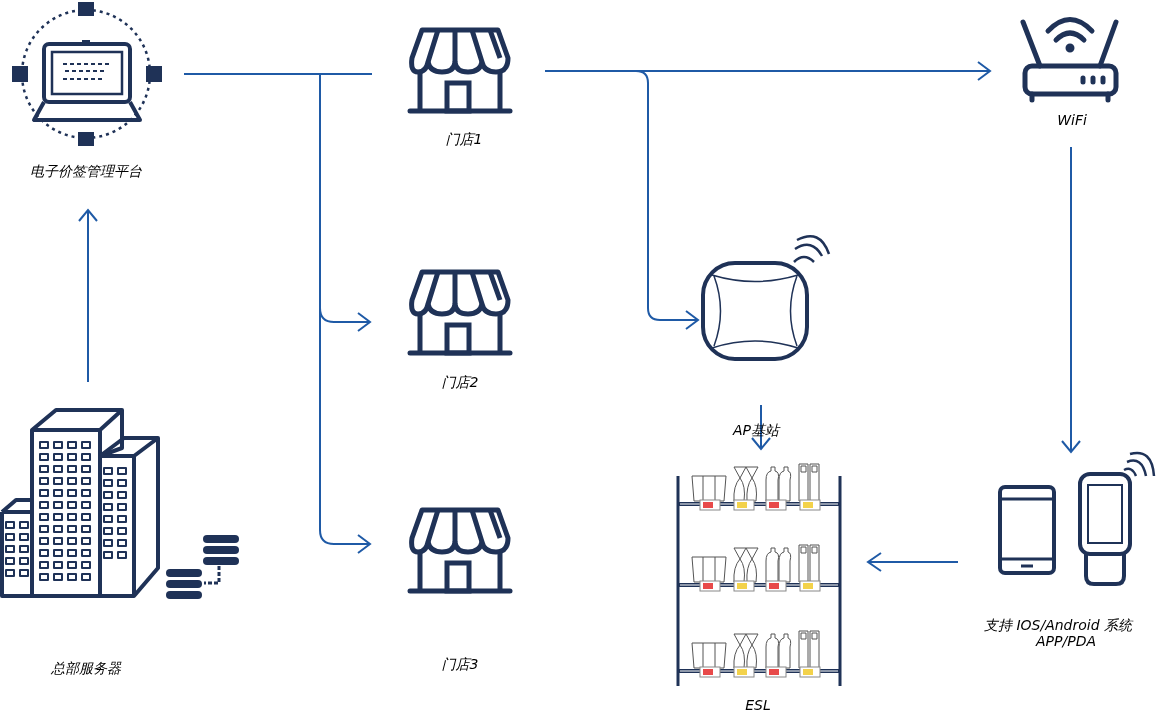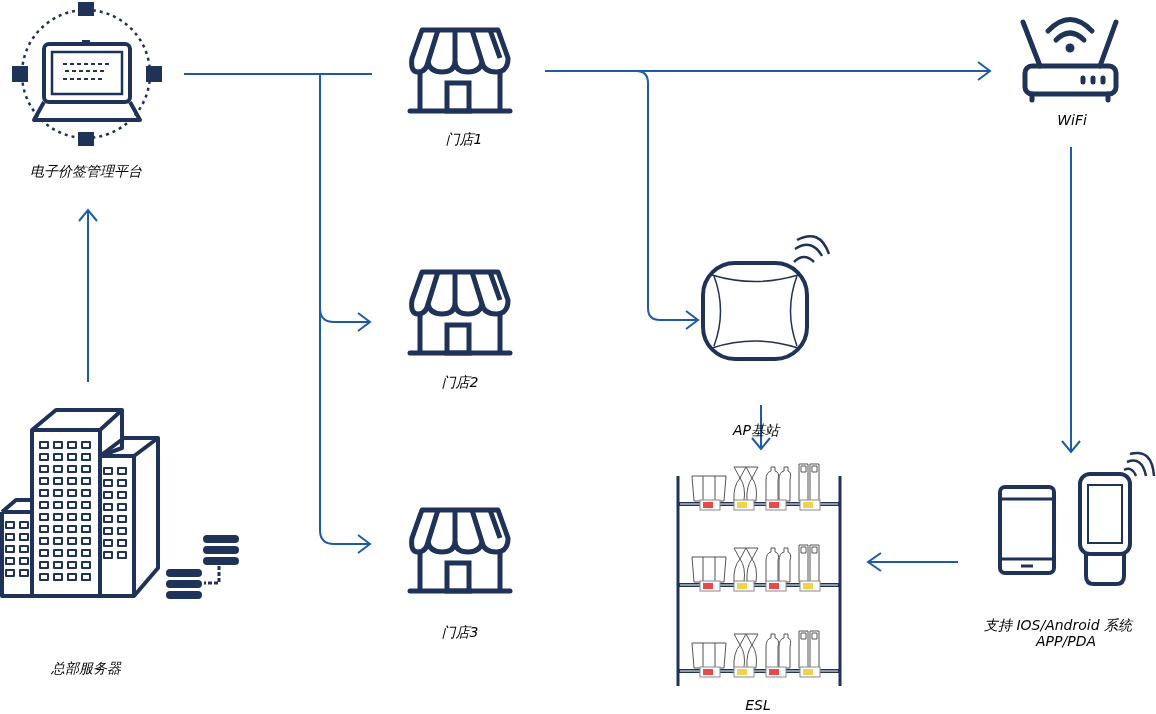--- a/index.html
+++ b/index.html
@@ -177,18 +177,18 @@
     <rect x="1088" y="485" width="34" height="58" stroke-width="2"></rect>
     <path d="M1086 554 V576 Q1086 584 1094 584 H1116 Q1124 584 1124 576 V554" stroke-width="4"></path>
     <path d="M1124 470 Q1132 466 1136 476 M1127 462 Q1142 456 1146 476 M1130 454 Q1152 448 1154 476" stroke-width="2.5"></path>
   </g>
 </svg>
 
 <div class="label" style="left:86px; top:160px;">电子价签管理平台</div>
 <div class="label" style="left:86px; top:657px;">总部服务器</div>
 <div class="label" style="left:464px; top:128px;">门店1</div>
 <div class="label" style="left:460px; top:371px;">门店2</div>
-<div class="label" style="left:460px; top:621px;">门店3</div>
+<div class="label" style="left:460px; top:653px;">门店3</div>
 <div class="label" style="left:1072px; top:109px;">WiFi</div>
 <div class="label" style="left:756px; top:372px;margin-top:47px;">AP基站</div>
 <div class="label" style="left:758px; top:694px;">ESL</div>
 <div class="label" style="left:1066px; top:630px;">APP/PDA</div>
 <div class="label" style="left:1058px; top:614px;">支持 IOS/Android 系统</div>
 
 </body></html>

